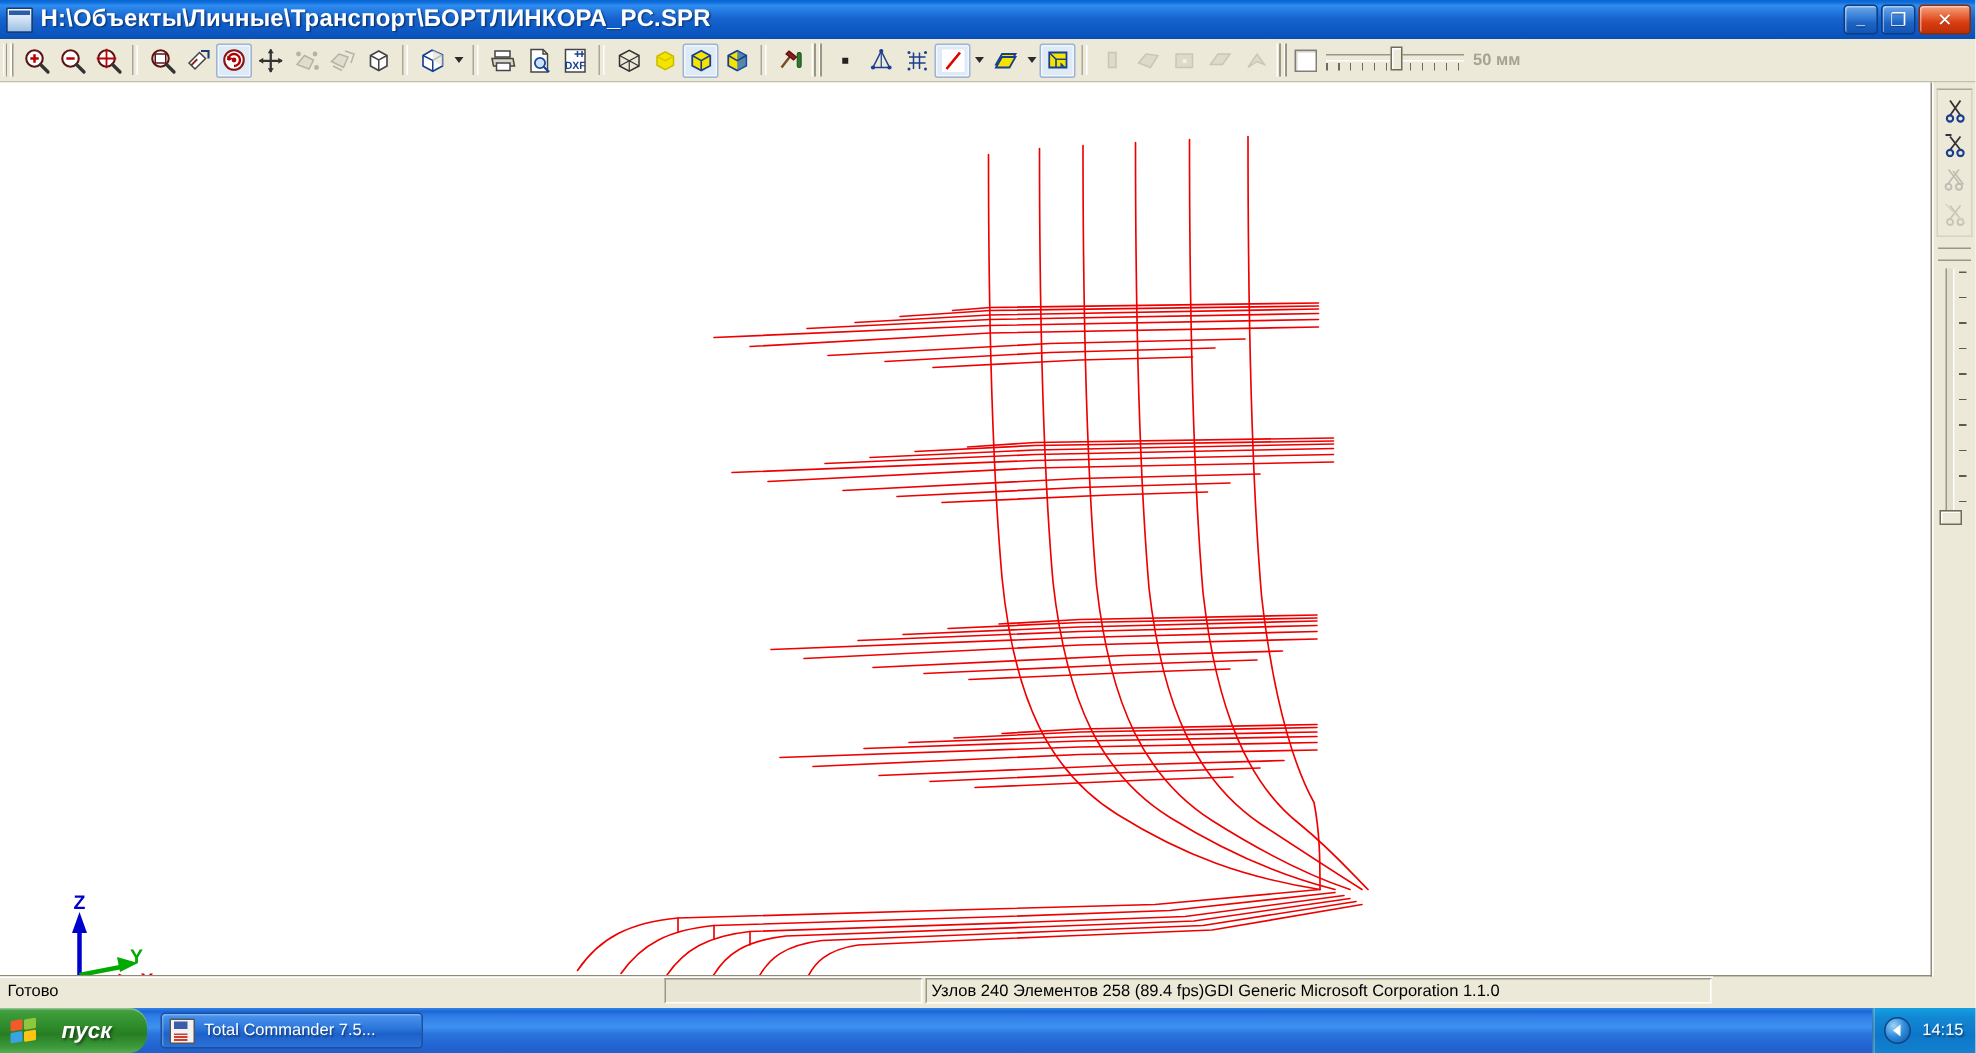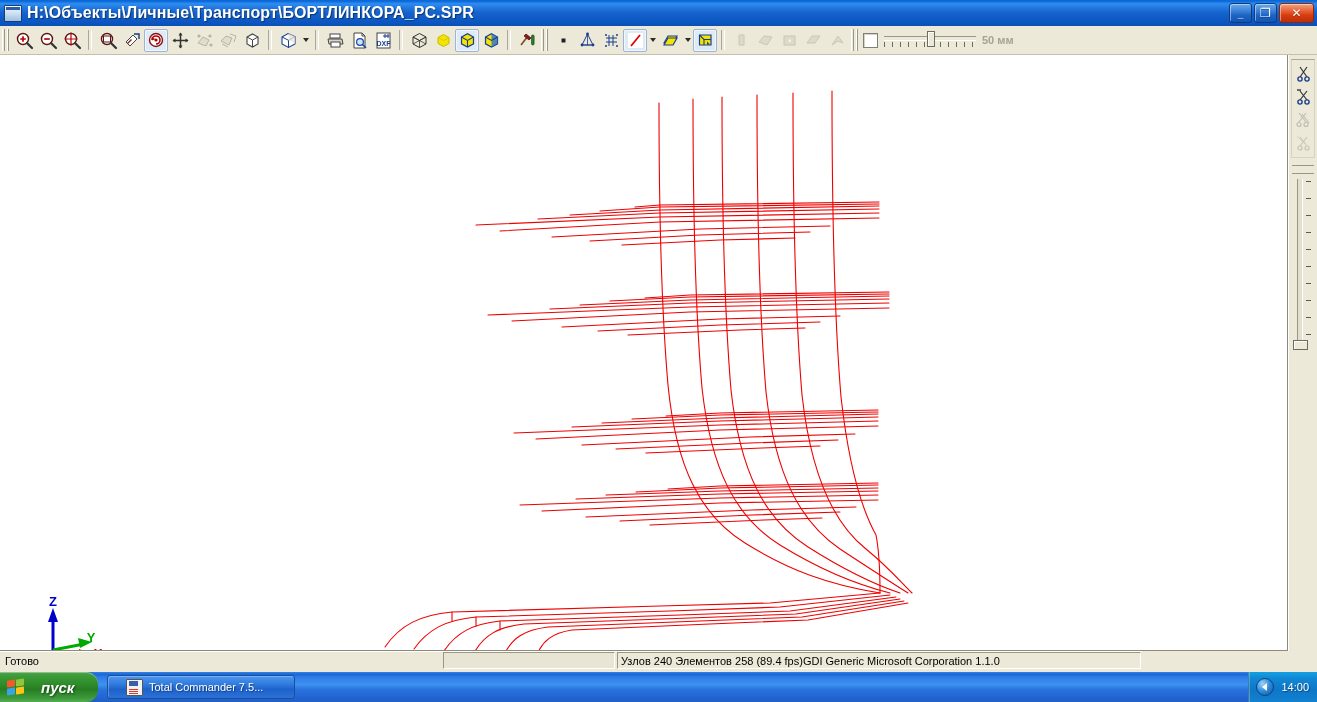--- a/index.html
+++ b/index.html
@@ -149,21 +149,21 @@
   .winlogo .q2{left:9px;top:0;background:#8fc63d;transform:skewY(-8deg);}
   .winlogo .q3{left:0;top:9px;background:#3aa3e3;transform:skewY(-8deg);}
   .winlogo .q4{left:9px;top:8px;background:#fdc413;transform:skewY(-8deg);}
   .starttext{
     margin-left:16px;color:#fff;font-size:15px;font-style:italic;font-weight:bold;
     text-shadow:1px 1px 2px rgba(0,0,0,.5);
   }
   .taskitem{
     margin-left:9px;height:22px;min-width:160px;flex:none;display:flex;align-items:center;
     background:linear-gradient(180deg,#4b97ef 0%,#2f79dd 40%,#1d62cb 60%,#2b71d6 100%);
-    border:1px solid #1c4f9e;border-radius:3px;padding:0 8px 0 18px;
+    border:1px solid #1c4f9e;border-radius:3px;padding:0 8px 0 5px;
     box-shadow:inset 1px 1px 0 rgba(255,255,255,.25);
   }
   .taskitem .ti-ico{width:15px;height:15px;flex:none;margin-right:6px;position:relative;
     background:#f2f2f2;border:1px solid #555;border-radius:1px;}
   .taskitem .ti-ico:before{content:"";position:absolute;left:2px;top:1px;width:9px;height:5px;background:#3a5fa8;}
   .taskitem .ti-ico:after{content:"";position:absolute;left:2px;bottom:1px;width:9px;height:5px;
     background:repeating-linear-gradient(180deg,#d23b2e 0 1px,#f2f2f2 1px 2px);}
   .taskitem .ti-txt{color:#fff;font-size:11px;white-space:nowrap;text-shadow:1px 1px 1px rgba(0,0,0,.4);}
   .tray{
     margin-left:auto;height:30px;flex:none;display:flex;align-items:center;padding:0 8px 0 8px;
@@ -588,17 +588,17 @@
           <span class="q4"></span>
       </div>
       <div class="starttext">пуск</div>
     </div>
     <div class="taskitem">
       <div class="ti-ico"></div>
       <div class="ti-txt">Total Commander 7.5...</div>
     </div>
     <div class="tray">
       <div class="trayicon"></div>
-      <div class="traytime">14:00</div>
+      <div class="traytime">14:15</div>
     </div>
   </div>
 
 </div>
 
 </body></html>

